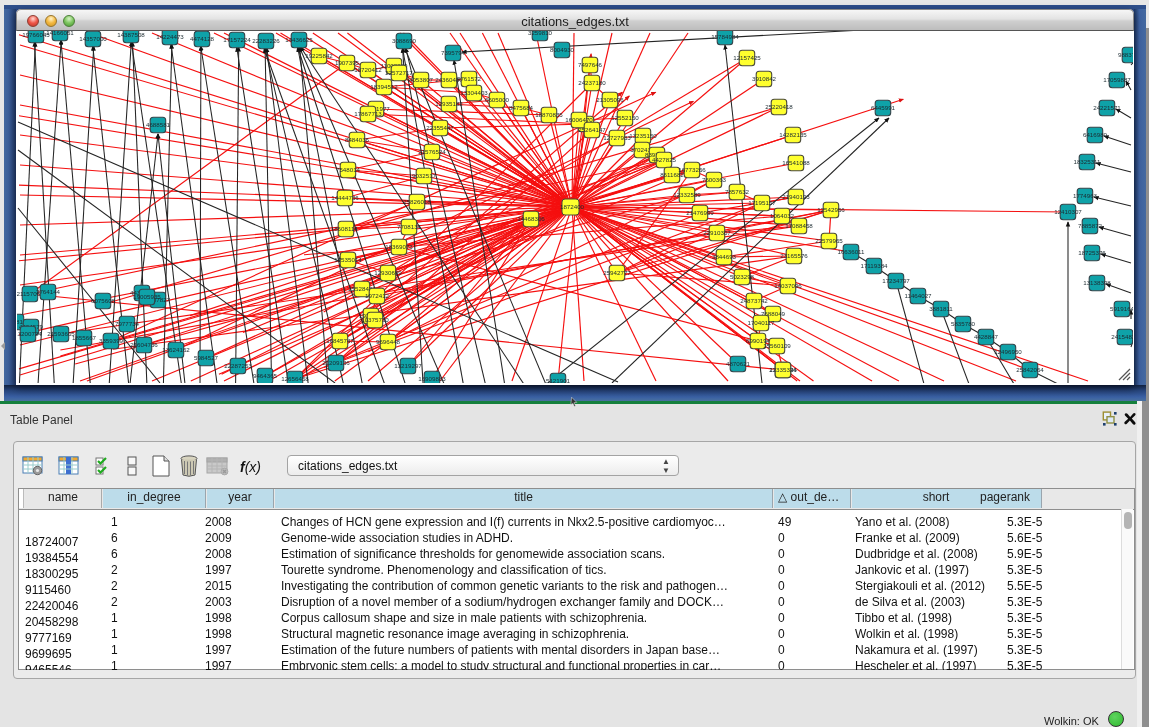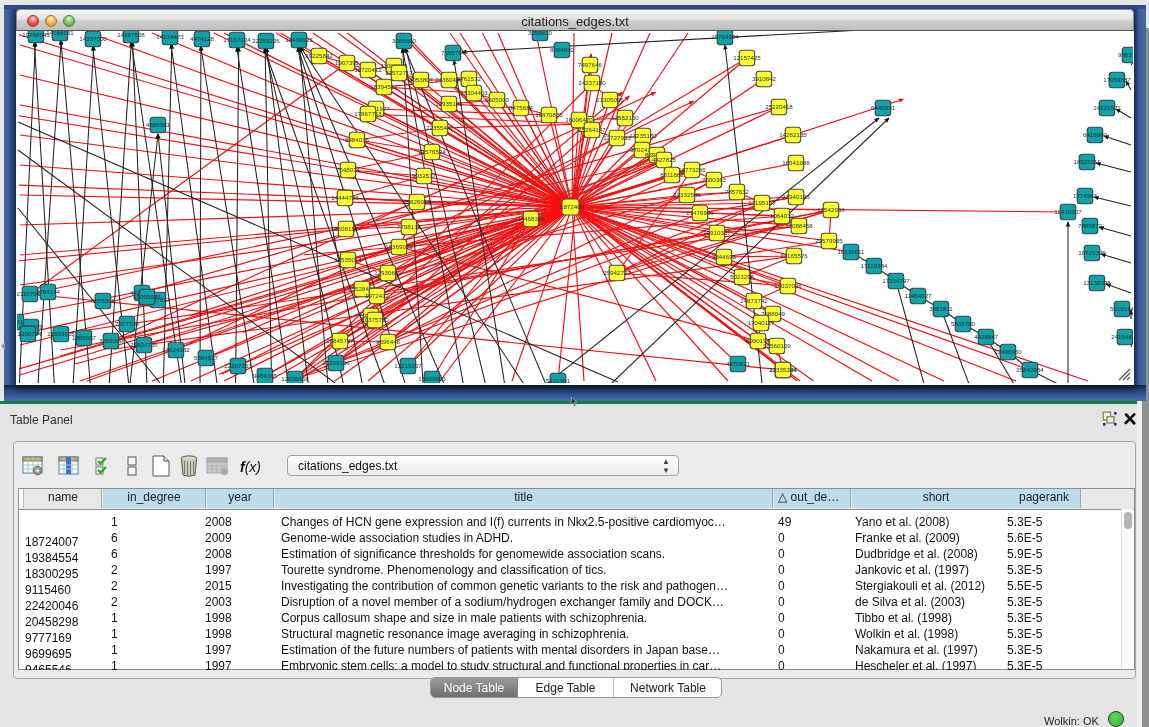--- a/index.html
+++ b/index.html
@@ -40,21 +40,21 @@
  border-bottom:1px solid #8e8e8e;font-size:12px;color:#222;}
 #thead span{position:absolute;top:2px;height:19px;padding-top:3px;text-align:center;border-right:1px solid #9aa5ad;
  background:#bcdcea;padding-top:1px;top:0;}
 #thead .h0{left:0px;width:5px;background:#fff;border-right:1px solid #bbb;}
 #thead .h1{left:6px;width:77px;background:#e7e7e7;border-right:1px solid #aaa;}
 #thead .h2{left:84px;width:103px;}
 #thead .h3{left:188px;width:67px;}
 #thead .h4{left:256px;width:498px;}
 #thead .h5{left:755px;width:77px;text-align:left;padding-left:4px;}
 #thead .h6{left:833px;width:169px;}
-#thead .h7{left:989px;width:73px;text-align:center;}
+#thead .h7{left:950px;width:73px;text-align:center;}
 .trow{position:absolute;left:0;width:1080px;height:16px;font-size:12px;color:#111;white-space:nowrap;}
 .trow span{position:absolute;top:0;}
 .c0{left:6px;margin-top:20px;} .c1{left:92px;} .c2{left:186px;} .c3{left:262px;text-align:right;}
 .c4{left:759px;} .c5{left:836px;} .c6{left:988px;}
 #vsb{position:absolute;left:1102px;top:20px;width:12px;height:160px;background:#fafafa;
  border-left:1px solid #ddd;}
 #vsb div{position:absolute;left:1.5px;top:3px;width:8px;height:17px;border-radius:4px;background:#b4b4b4;}
 #tabs{position:absolute;left:430px;top:273px;width:292px;height:21px;border:1px solid #9a9a9a;
  border-radius:5px;background:#fdfdfd;font-size:12px;color:#222;}
 #tabs .seg{position:absolute;top:0;height:19px;text-align:center;padding-top:3px;}
@@ -1131,25 +1131,20 @@
             <span class="c4">0</span>
             <span class="c5">Hescheler et al. (1997)</span>
             <span class="c6">5.3E‑5</span>
           </div>
       </div>
       <div id="vsb">
           <div></div>
         </div>
     </div>
   </div>
-  <div id="tabs">
-    <div class="seg s1">Node Table</div>
-    <div class="seg s2">Edge Table</div>
-    <div class="seg s3">Network Table</div>
-  </div>
   <div id="mem">Wolkin: OK</div>
   <div id="memdot"></div>
 </div>
 <div id="redge"></div>
 <div id="redgeline"></div>
 <div id="redge2"></div>
 <svg style="position:absolute;left:0px;top:341px;" width="6" height="10" viewBox="0 0 6 10">
     <path d="M5 1 L1 5 L5 9 z" fill="#9a9a9a"></path>
   </svg>
 <svg id="cursor" viewBox="0 0 10 12">

